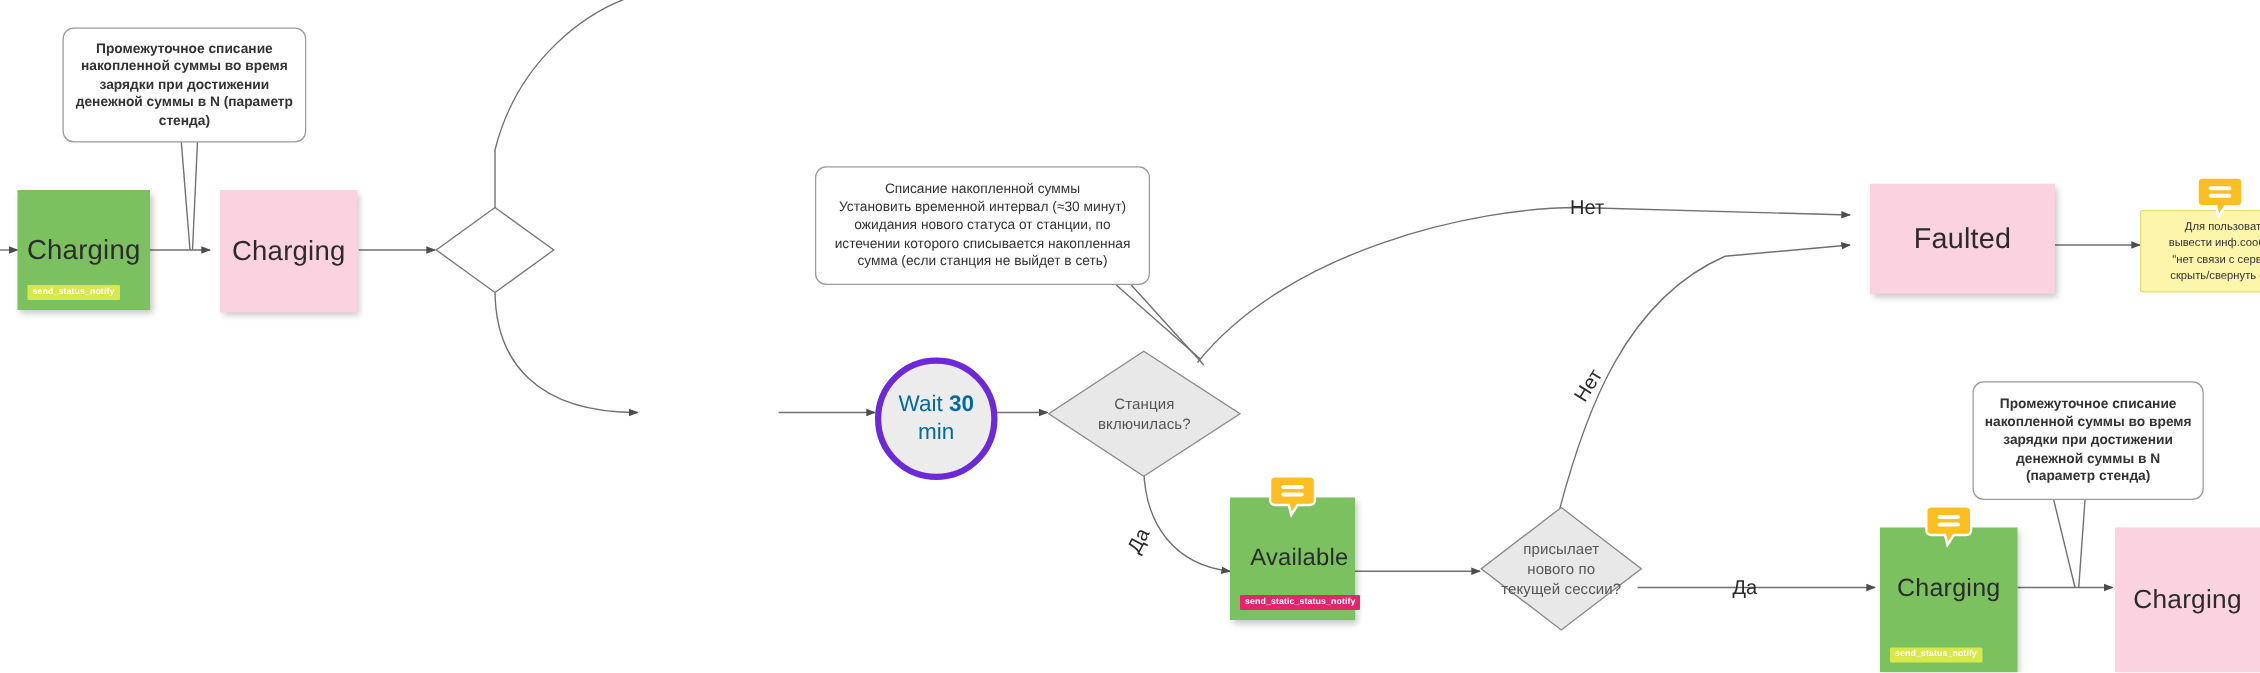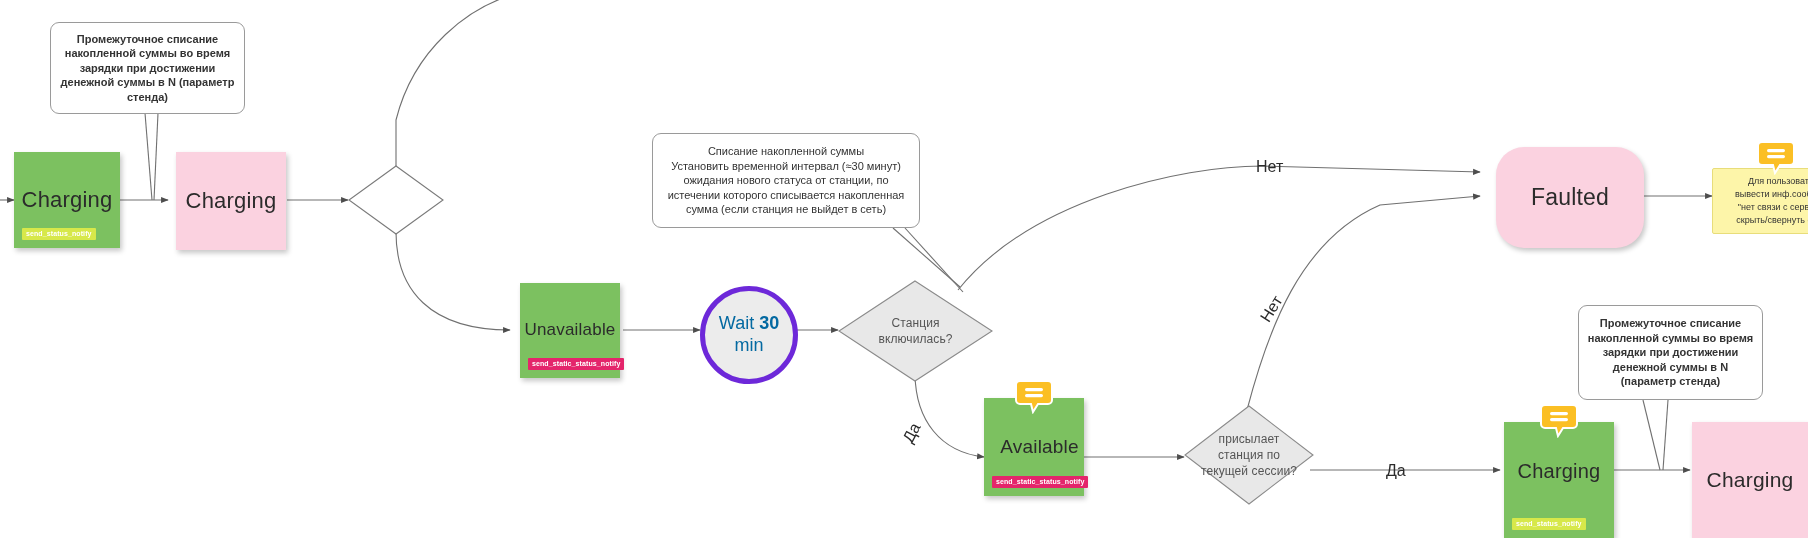--- a/index.html
+++ b/index.html
@@ -250,59 +250,55 @@
       <span>включилась?</span>
     </span>
   </div>
 
   <div class="diamond" style="left:1184px; top:405px; width:130px; height:100px;">
     <svg width="130" height="100" viewBox="0 0 130 100" style="position:absolute;left:0;top:0;">
       <polygon points="65,1 129,50 65,99 1,50" fill="#e8e8e8" stroke="#8a8a8a" stroke-width="1.1"></polygon>
     </svg>
     <span class="dlabel">
       <span>присылает</span><br>
-      <span>станция по</span><br>
+      <span>нового по</span><br>
       <span>текущей сессии?</span>
     </span>
   </div>
 
   <div class="wait-circle" style="left:700px; top:286px; width:88px; height:88px;">
     <span>
       <span>Wait </span><b>30</b><br>
       <span>min</span>
     </span>
   </div>
 
   <div class="card green" style="left:14px; top:152px; width:106px; height:96px;">
     <span class="title" style="font-size:22px;">Charging</span>
     <span class="badge lime">send_status_notify</span>
   </div>
 
   <div class="card pink" style="left:176px; top:152px; width:110px; height:98px;">
     <span class="title" style="font-size:22px;">Charging</span>
   </div>
 
-  <div class="card green" style="left:520px; top:283px; width:100px; height:95px;">
-    <span class="title" style="font-size:17px;">Unavailable</span>
-    <span class="badge magenta">send_static_status_notify</span>
-  </div>
 
   <div class="card green" style="left:984px; top:398px; width:100px; height:98px;padding-left:11px;">
     <span class="title" style="font-size:19px;">Available</span>
     <span class="badge magenta">send_static_status_notify</span>
     <span class="comment-icon">
       <svg width="38" height="34" viewBox="0 0 38 34" xmlns="http://www.w3.org/2000/svg">
         <path d="M5 1 H33 A4 4 0 0 1 37 5 V20 A4 4 0 0 1 33 24 H23 L18 32 L16 24 H5 A4 4 0 0 1 1 20 V5 A4 4 0 0 1 5 1 Z" fill="#fbbf24" stroke="#ffffff" stroke-width="2"></path>
         <rect x="10" y="8" width="18" height="3.2" rx="1.6" fill="#ffffff"></rect>
         <rect x="10" y="14" width="18" height="3.2" rx="1.6" fill="#ffffff"></rect>
       </svg>
     </span>
   </div>
 
-  <div class="card pink" style="left:1496px; top:147px; width:148px; height:101px;border-radius:28px;">
+  <div class="card pink" style="left:1496px; top:147px; width:148px; height:88px;">
     <span class="title" style="font-size:23px;">Faulted</span>
   </div>
 
   <div class="card green" style="left:1504px; top:422px; width:110px; height:116px;">
     <span class="title" style="font-size:20px; margin-bottom:18px;">Charging</span>
     <span class="badge lime">send_status_notify</span>
     <span class="comment-icon">
       <svg width="38" height="34" viewBox="0 0 38 34" xmlns="http://www.w3.org/2000/svg">
         <path d="M5 1 H33 A4 4 0 0 1 37 5 V20 A4 4 0 0 1 33 24 H23 L18 32 L16 24 H5 A4 4 0 0 1 1 20 V5 A4 4 0 0 1 5 1 Z" fill="#fbbf24" stroke="#ffffff" stroke-width="2"></path>
         <rect x="10" y="8" width="18" height="3.2" rx="1.6" fill="#ffffff"></rect>

